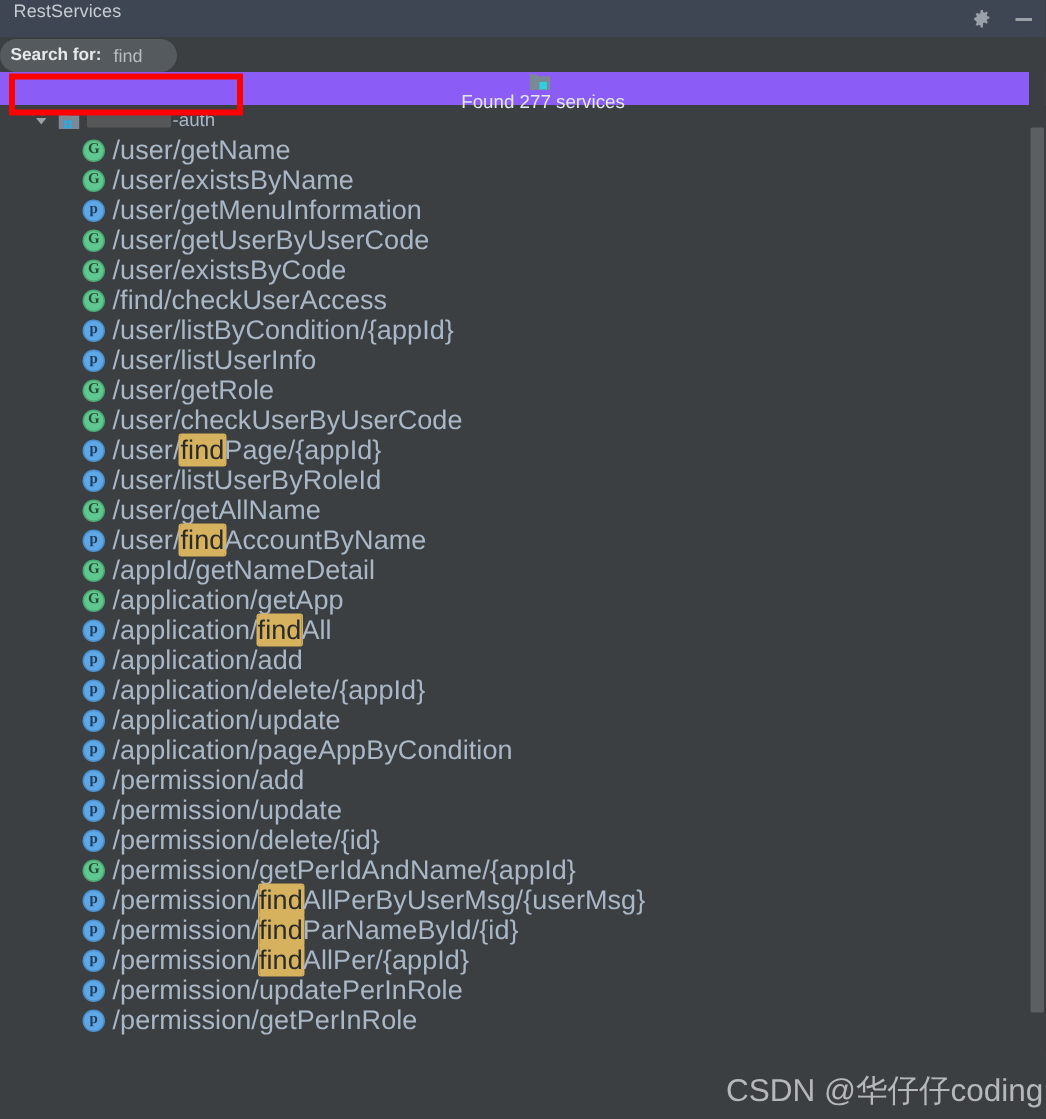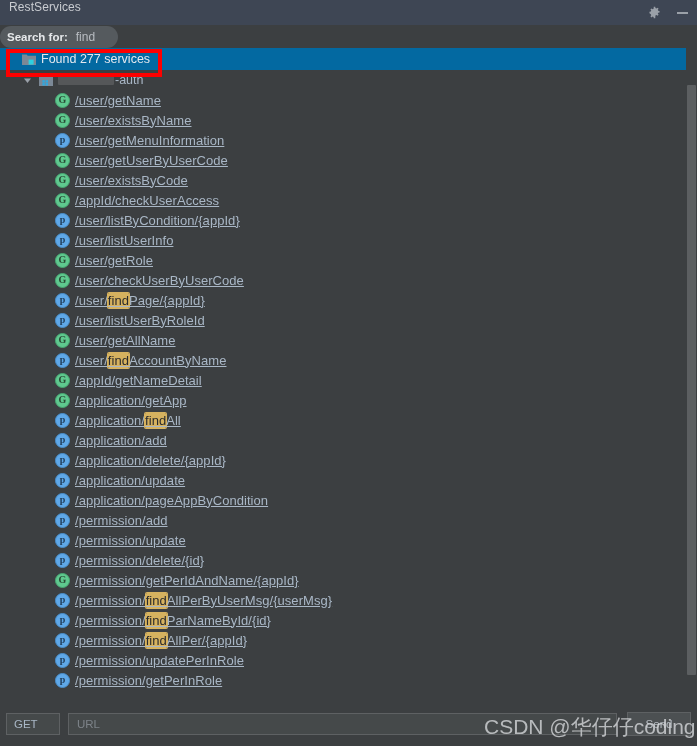--- a/index.html
+++ b/index.html
@@ -105,21 +105,22 @@
 
   .row {
     position: relative;
     height: 20px;
     display: flex;
     align-items: center;
     box-sizing: border-box;
     white-space: nowrap;
   }
   .row.selected {
-    background: #0369a1;
+    background: #8b5cf6;
+    flex-direction: column;
   }
 
   .twisty {
     width: 11px;
     height: 11px;
     flex: 0 0 auto;
     position: relative;
   }
   .twisty svg { display: block; }
 
@@ -168,25 +169,24 @@
     color: #2a4a36;
     border: 1px solid #49a873;
   }
   .badge.post {
     background: #5fa8e8;
     color: #1f3c59;
     border: 1px solid #4a8fcc;
   }
 
   .ep-label {
-    font-size: 13px;
+    font-size: 18px;
     color: #a9b7c6;
     margin-left: 5px;
     letter-spacing: 0.05px;
-    text-decoration: underline;
   }
   .hl {
     background: #d6b25f;
     color: #2b2b2b;
     padding: 0 0px;
     border-radius: 1px;
     box-shadow: 0 0 0 1px #d6b25f;
   }
 
   
@@ -366,21 +366,21 @@
         <div class="row ind-ep">
           <span class="badge get">G</span>
           <span class="ep-label">/user/getUserByUserCode</span>
         </div>
         <div class="row ind-ep">
           <span class="badge get">G</span>
           <span class="ep-label">/user/existsByCode</span>
         </div>
         <div class="row ind-ep">
           <span class="badge get">G</span>
-          <span class="ep-label">/appId/checkUserAccess</span>
+          <span class="ep-label">/find/checkUserAccess</span>
         </div>
         <div class="row ind-ep">
           <span class="badge post">p</span>
           <span class="ep-label">/user/listByCondition/{appId}</span>
         </div>
         <div class="row ind-ep">
           <span class="badge post">p</span>
           <span class="ep-label">/user/listUserInfo</span>
         </div>
         <div class="row ind-ep">
@@ -471,29 +471,18 @@
           <span class="badge post">p</span>
           <span class="ep-label">/permission/getPerInRole</span>
         </div>
       </div>
   </div>
 
   <div class="scroll-track">
     <div class="scroll-thumb"></div>
   </div>
 
-  <div class="bottombar">
-    <div class="method-select">
-      <span>GET</span>
-    </div>
-    <div class="url-input">
-      <span>URL</span>
-    </div>
-    <div class="send-btn">
-      <span>Send</span>
-    </div>
-  </div>
 
   <div class="watermark">CSDN @华仔仔coding</div>
 
   <div class="annotation-box"></div>
 
 </div>
 
 </body></html>

